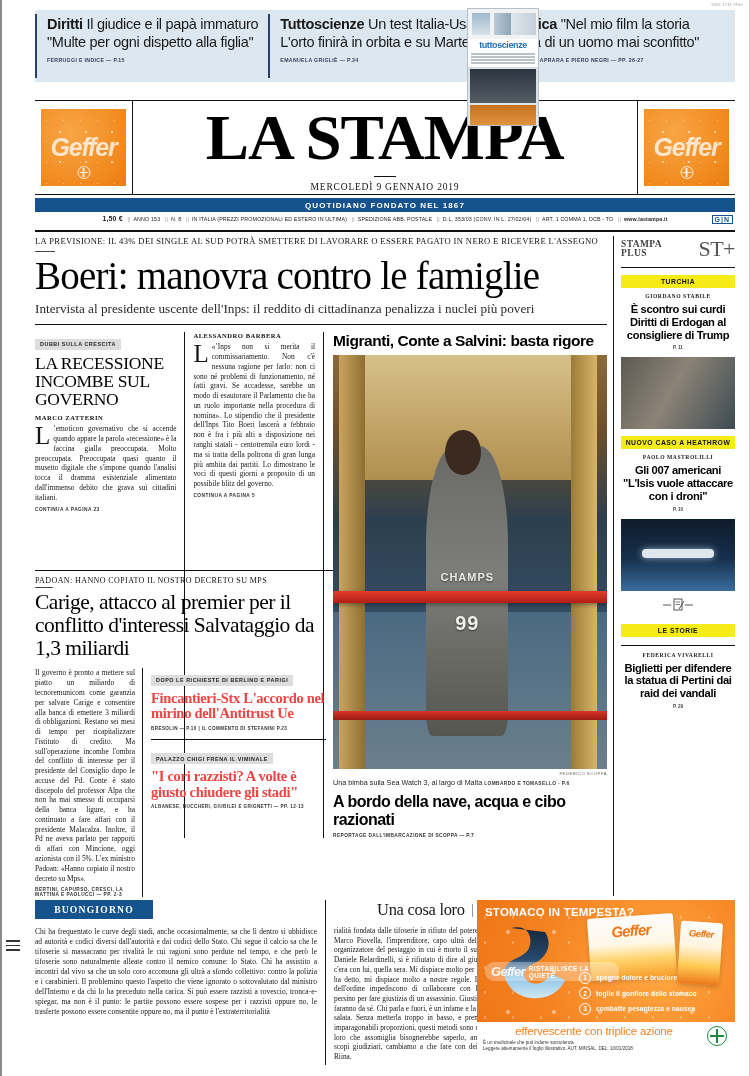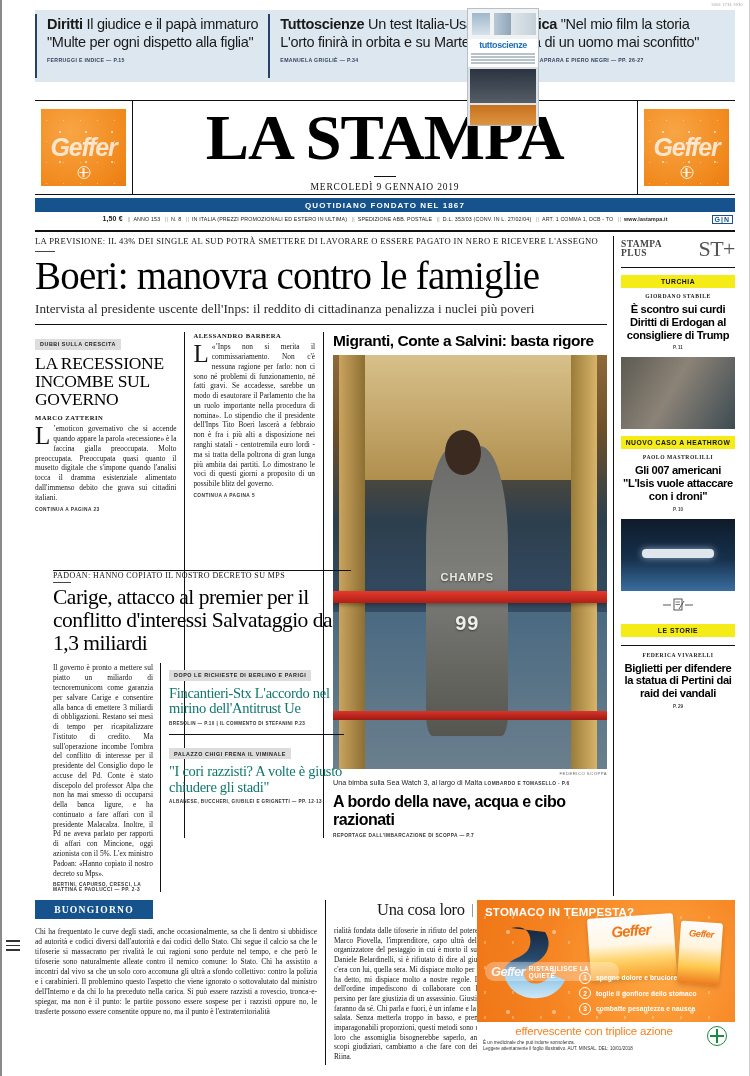--- a/index.html
+++ b/index.html
@@ -318,40 +318,40 @@
     color: #000; margin-top: 6px;
   }
   .photo-sub {
     font-family: "Liberation Sans", sans-serif;
     font-size: 4.8px; letter-spacing: 0.4px; color: #333;
     margin-top: 4px; font-weight: 600;
   }
 
   
   .carige-wrap {
-    position: absolute; left: 18px; top: 334px; width: 298px;
-    border-top: 1.8px solid #111; 
+    position: absolute; left: 0; top: 334px; width: 298px;
+    border-top: 1.8px solid #111; padding-top: 5px;
   }
   .carige-kicker {
     font-family: "Liberation Serif", serif;
     font-size: 8px; letter-spacing: 0.4px; color: #111;
   }
   .carige-rule { width: 18px; height: 1.1px; background: #444; margin: 2px 0 3px; }
   .carige-head {
     font-family: "Liberation Serif", serif;
     font-size: 21.5px; line-height: 1.06; letter-spacing: -0.5px; color: #000;
   }
   .carige-body-wrap { display: flex; margin-top: 9px; }
   .carige-col { width: 108px; padding-right: 7px; border-right: 1px solid #111;}
   .sub-col { width: 183px; padding-left: 8px; }
   .subitem { margin-bottom: 8px; }
   .subitem .label-box { background:#ddd; }
   .subhead {
     font-family: "Liberation Serif", serif;
-    font-size: 14.5px; line-height: 1.07; letter-spacing: -0.3px; color:#0f766e;
+    font-size: 14.5px; line-height: 1.07; letter-spacing: -0.3px; color:#ef4444;font-weight:bold;
   }
   .subcred {
     font-family: "Liberation Sans", sans-serif;
     font-size: 4.6px; letter-spacing: 0.4px; color:#333;
     margin-top: 4px; font-weight: 600;
   }
   .hr-thin { height:1px; background:#111; margin: 8px 0 7px; }
 
   
   .stplus {

